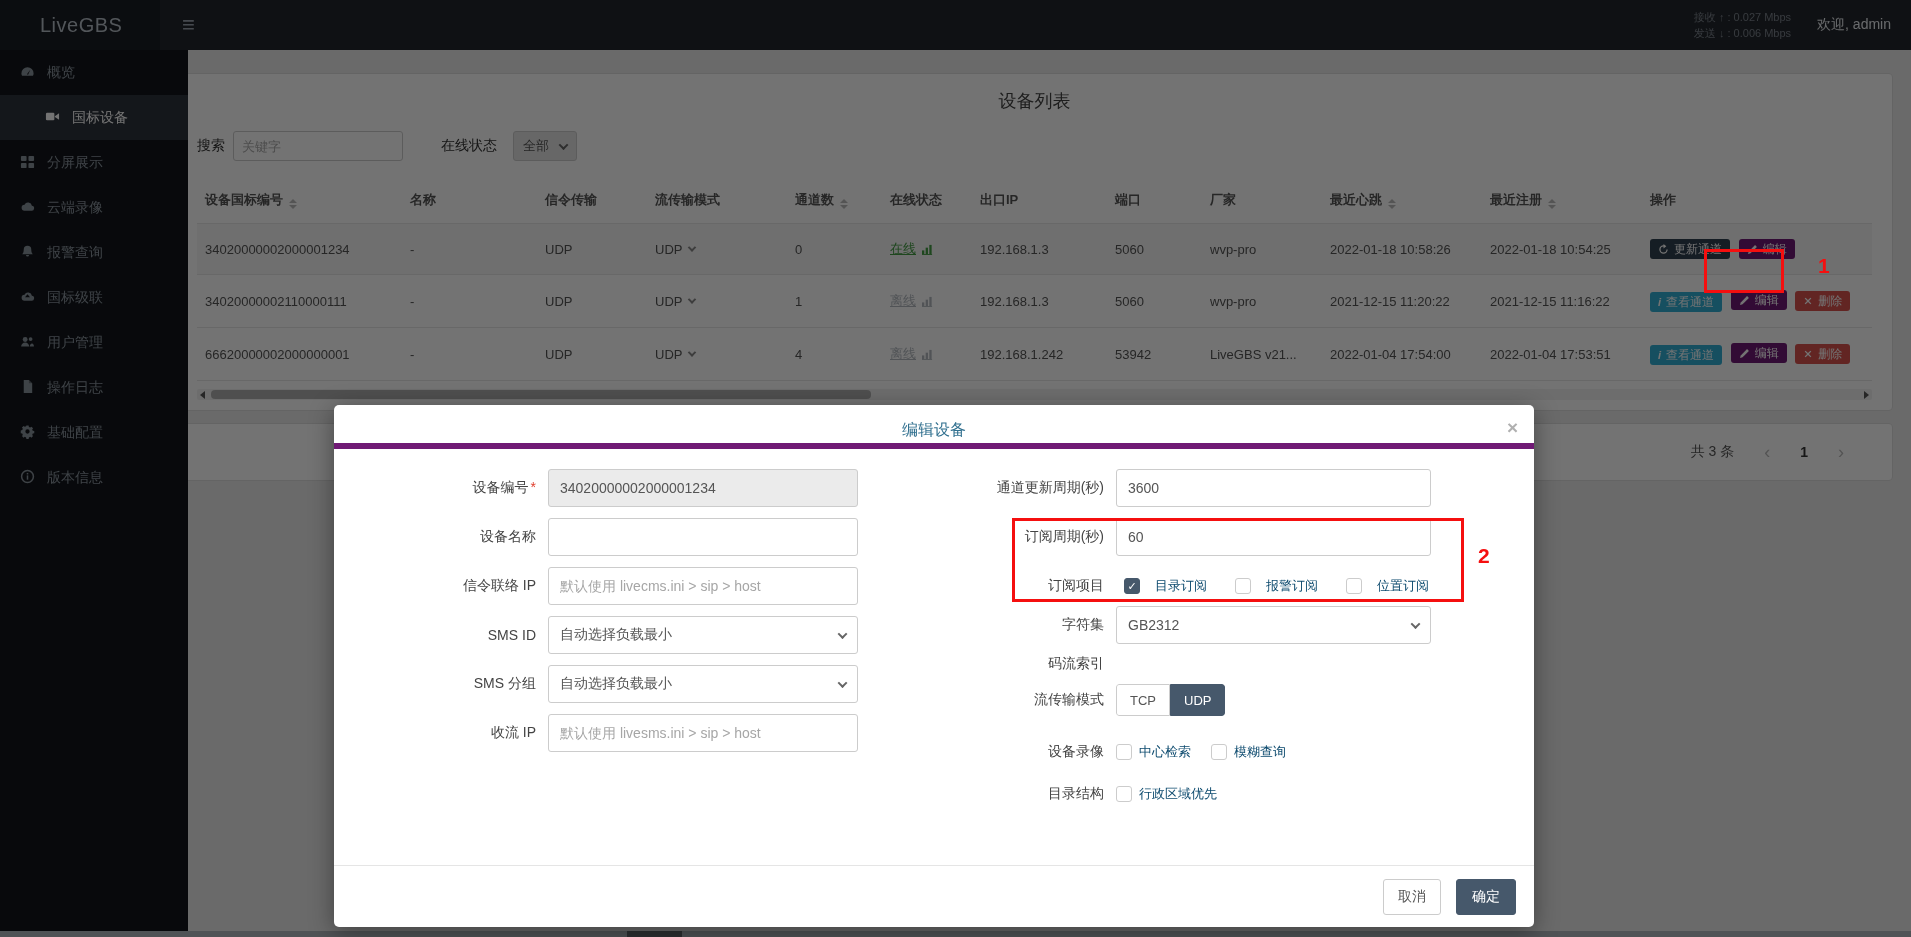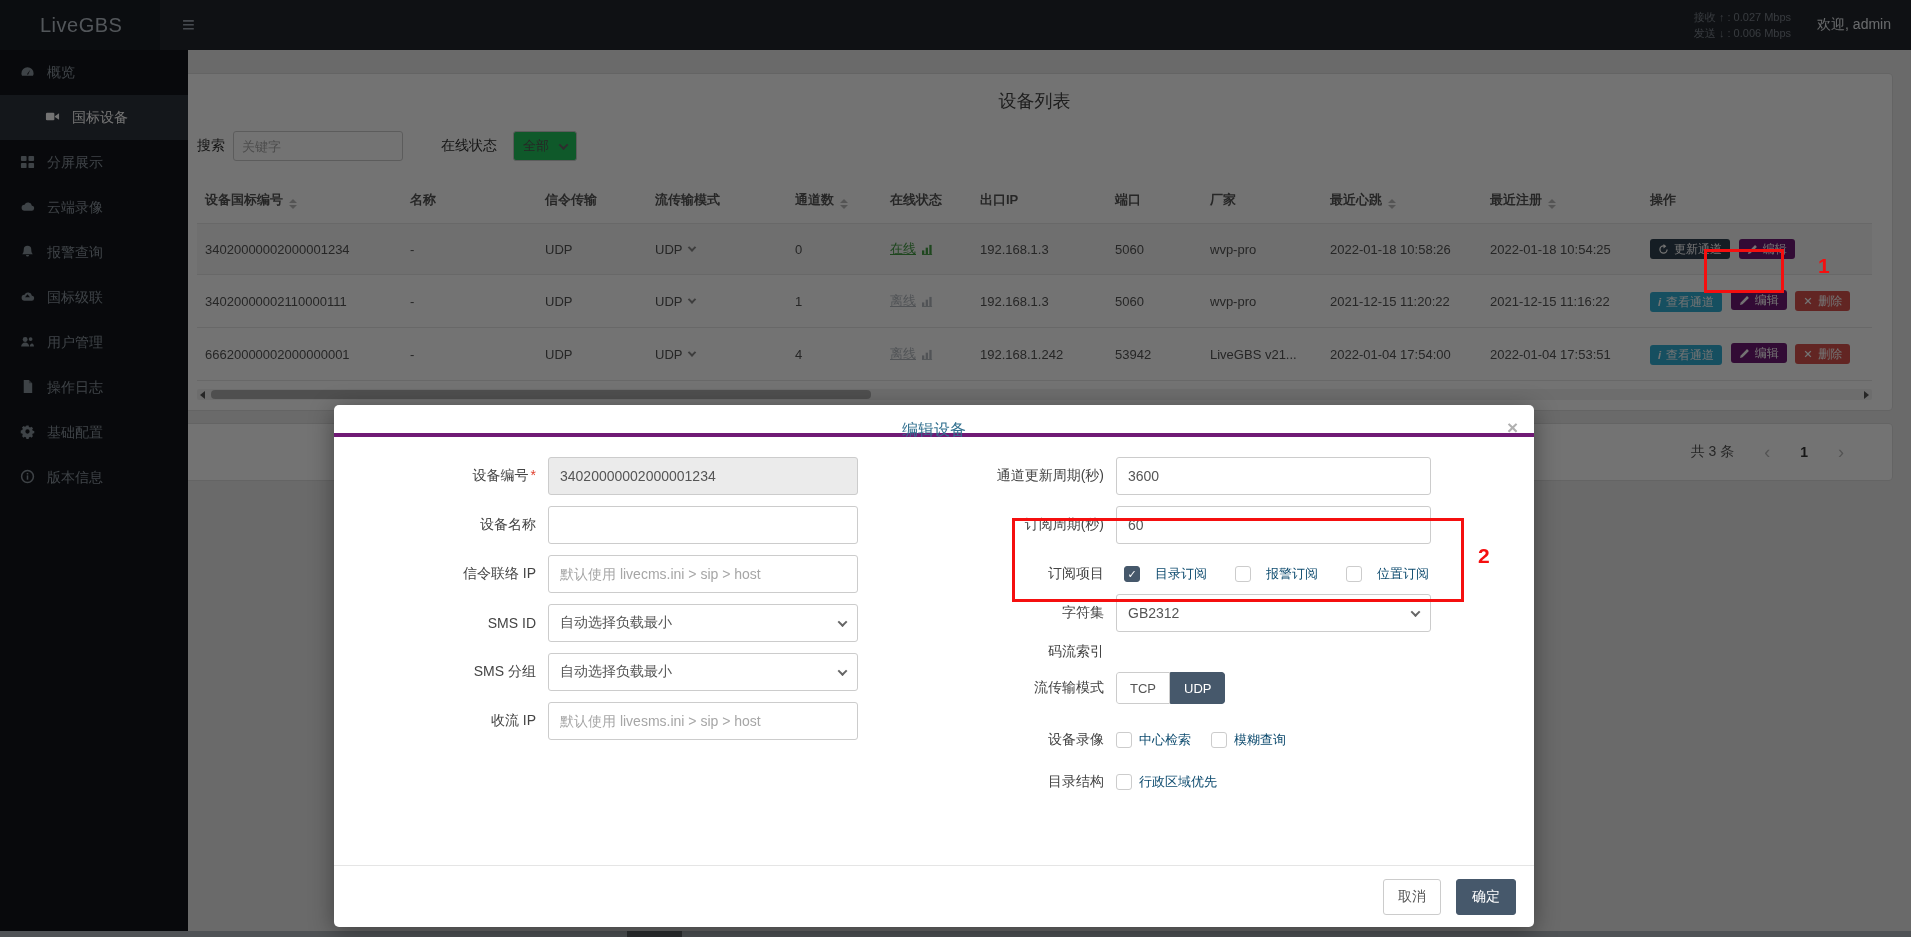--- a/index.html
+++ b/index.html
@@ -22,21 +22,21 @@
 
   
   .content { position:absolute; left:160px; top:50px; right:0; bottom:0; background:#ececec; }
   .panel { margin:23px 18px 0 16px; background:#fff; border:1px solid #ddd; border-radius:4px; }
   .page-title { text-align:center; font-size:18px; font-weight:normal; color:#444; padding:15px 0 8px; }
   .toolbar { display:flex; align-items:center; padding:10px 20px 16px; font-size:14px; color:#333; }
   .toolbar .lbl { margin-right:8px; }
   .search-input { width:170px; height:30px; border:1px solid #ccc; border-radius:3px; padding:0 8px; font-size:13px; color:#555; outline:none; }
   .search-input::placeholder { color:#aaa; }
   .gap28 { width:38px; }
-  .select-box { height:30px; border:1px solid #ccc; border-radius:3px; background:#22c55e; display:inline-flex; align-items:center; justify-content:space-between; padding:0 9px; font-size:13px; color:#555; cursor:pointer; }
+  .select-box { height:30px; border:1px solid #ccc; border-radius:3px; background:#e5e5e5; display:inline-flex; align-items:center; justify-content:space-between; padding:0 9px; font-size:13px; color:#555; cursor:pointer; }
   .select-sm { width:64px; margin-left:8px; }
   .chev { display:inline-block; width:7px; height:7px; border-right:2px solid #666; border-bottom:2px solid #666; transform:rotate(45deg) translate(-1px,-1px); margin-left:8px; }
 
   
   .table-wrap { margin:0 20px; }
   table { width:100%; border-collapse:collapse; table-layout:fixed; font-size:13px; color:#555; }
   th { text-align:left; font-weight:bold; color:#555; padding:14px 8px; border-bottom:1px solid #e7e7e7; white-space:nowrap; overflow:hidden; }
   td { padding:15px 8px; border-bottom:1px solid #e7e7e7; white-space:nowrap; overflow:hidden; }
   tr.hover-row td { background:#f5f5f5; }
   .sort { display:inline-flex; flex-direction:column; gap:2px; margin-left:6px; vertical-align:1px; }
@@ -65,21 +65,21 @@
   .pagination-bar { margin:12px 18px 0 16px; background:#fff; border:1px solid #ddd; border-radius:4px; height:58px; display:flex; align-items:center; justify-content:flex-end; padding-right:48px; gap:30px; font-size:14px; color:#555; }
   .pg-arrow { color:#b9b9b9; font-size:18px; cursor:pointer; }
   .pg-num { font-weight:bold; color:#333; cursor:pointer; }
 
   
   .backdrop { position:fixed; inset:0; background:rgba(0,0,0,0.55); z-index:50; }
   .bottom-bar { position:fixed; left:0; right:0; bottom:0; height:6px; background:#505356; z-index:60; }
   .bottom-thumb { position:absolute; left:627px; width:55px; height:6px; background:#2d2f31; }
 
   .modal { position:fixed; left:334px; top:405px; width:1200px; height:522px; background:#fff; border-radius:5px; z-index:100; box-shadow:0 5px 25px rgba(0,0,0,.4); }
-  .modal-header { height:32px; border-bottom:4px solid #701a75; position:relative; }
+  .modal-header { height:44px; border-bottom:6px solid #701a75; position:relative; }
   .modal-title { text-align:center; line-height:50px; font-size:16px; color:#31708f; }
   .modal-close { position:absolute; right:16px; top:13px; color:#b0b0b0; font-size:19px; font-weight:bold; cursor:pointer; line-height:1; }
   .modal-body { display:flex; padding:20px 0 0 34px; height:410px; }
   .col-left { width:548px; }
   .col-right { flex:1; }
   .form-row { display:flex; align-items:center; margin-bottom:11px; }
   .form-row label { width:180px; text-align:right; padding-right:12px; font-size:14px; color:#444; flex:0 0 auto; }
   .col-right .form-row label { width:200px; }
   .star { color:#e03e2d; margin-left:2px; }
   .fld-input { width:310px; height:38px; border:1px solid #ccc; border-radius:3px; padding:0 11px; font-size:14px; color:#555; outline:none; background:#fff; }

